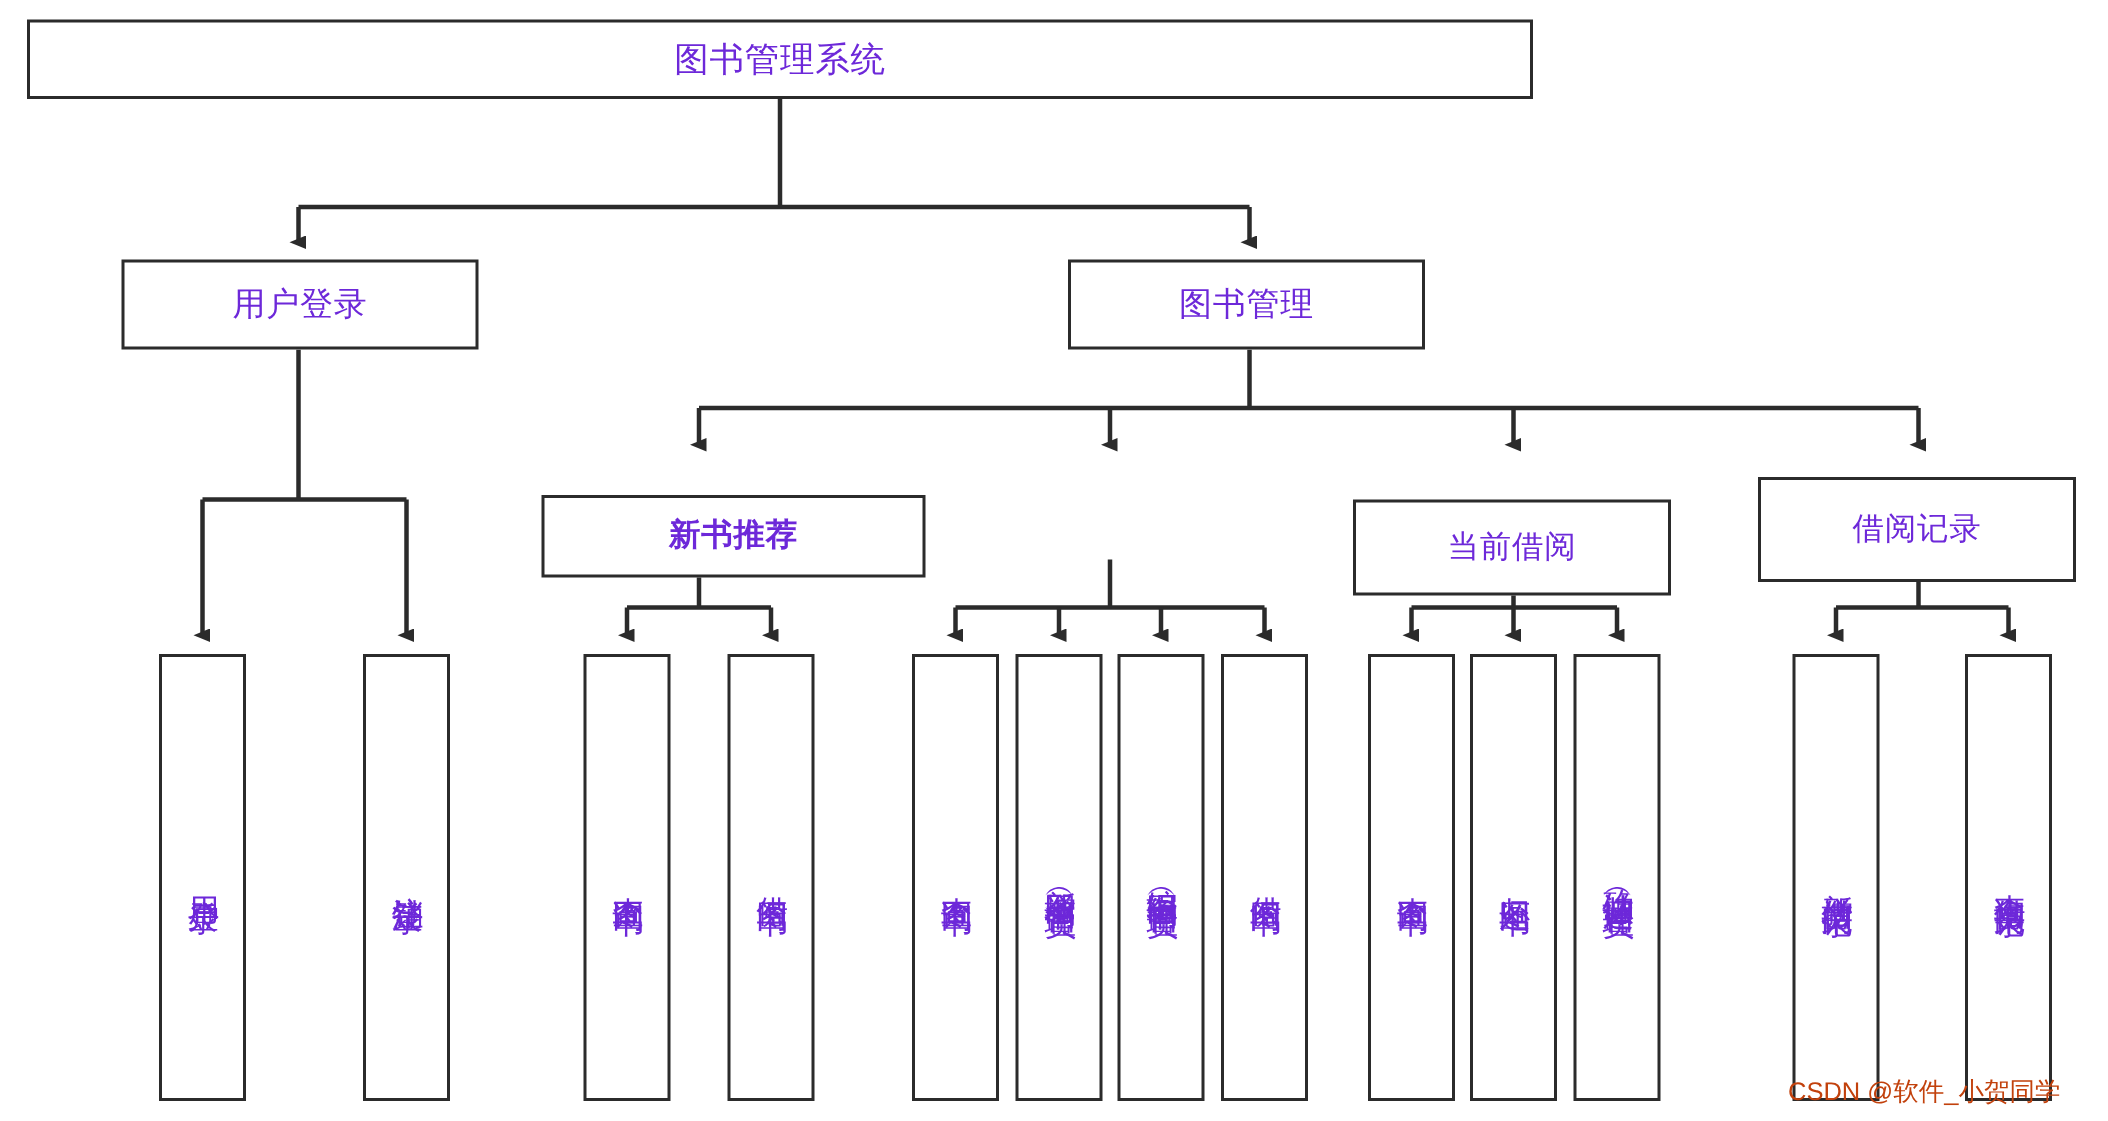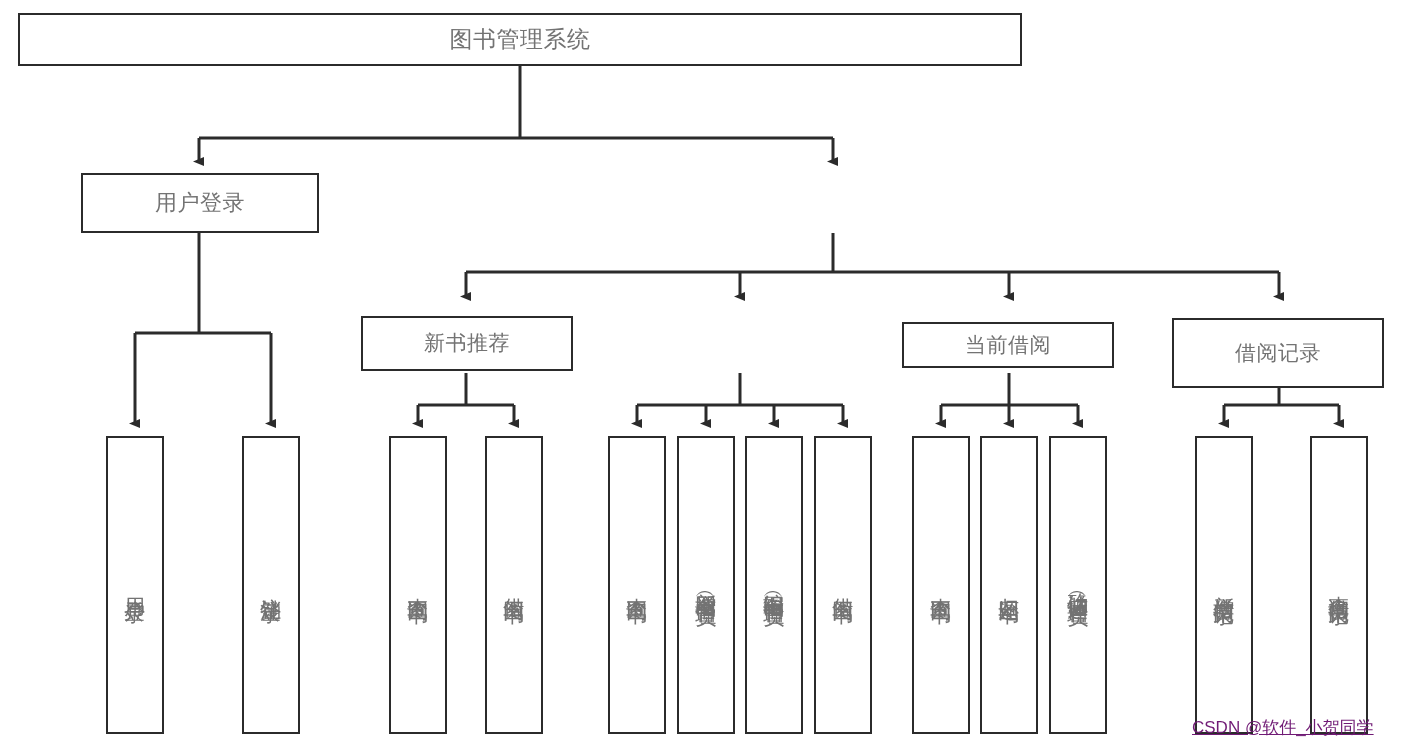--- a/index.html
+++ b/index.html
@@ -28,45 +28,44 @@
     position: absolute;
     box-sizing: border-box;
     background: #ffffff;
     border: 2px solid #2b2b2b;
     display: flex;
     align-items: center;
     justify-content: center;
     overflow: hidden;
   }
   .node-label {
-    color: #737373;
+    color: #6d28d9;
     font-family: "Liberation Sans", "DejaVu Sans", sans-serif;
     text-align: center;
     line-height: 1.18;
     letter-spacing: 0.5px;
   }
   .level0 .node-label { font-size: 23px; }
   .level1 .node-label { font-size: 22px; }
   .level2 .node-label { font-size: 21px; }
   .leaf .node-label {
     font-size: 21px;
     writing-mode: vertical-rl;
     text-orientation: upright;
     line-height: 1.32;
     letter-spacing: 2px;
     white-space: nowrap;
   }
   .watermark {
     position: absolute;
-    color: #701a75;
+    color: #c2410c;
     font-size: 17px;
     font-family: "Liberation Sans", "DejaVu Sans", sans-serif;
     white-space: nowrap;
     pointer-events: none;
-    text-decoration: underline;
   }
 </style>
 </head>
 <body>
 
 <div id="canvas">
 
   <svg class="diagram" viewBox="0 0 1405 747">
     <defs>
       <marker id="arrow" markerWidth="12" markerHeight="12" refX="3" refY="5" orient="auto" markerUnits="userSpaceOnUse">
@@ -117,25 +116,28 @@
     </g>
   </svg>
 
   <div class="node-box level0" style="left:18px; top:13px; width:1004px; height:53px;">
     <span class="node-label">图书管理系统</span>
   </div>
 
   <div class="node-box level1" style="left:81px; top:173px; width:238px; height:60px;">
     <span class="node-label">用户登录</span>
   </div>
+  <div class="node-box level1" style="left:712px; top:173px; width:238px; height:60px;">
+    <span class="node-label">图书管理</span>
+  </div>
 
-  <div class="node-box level2" style="left:361px; top:316px; width:212px; height:55px;">
+  <div class="node-box level2" style="left:361px; top:330px; width:256px; height:55px;font-weight:bold;">
     <span class="node-label">新书推荐</span>
   </div>
-  <div class="node-box level2" style="left:902px; top:322px; width:212px; height:46px;">
+  <div class="node-box level2" style="left:902px; top:333px; width:212px; height:64px;">
     <span class="node-label">当前借阅</span>
   </div>
   <div class="node-box level2" style="left:1172px; top:318px; width:212px; height:70px;">
     <span class="node-label">借阅记录</span>
   </div>
 
   <div class="node-box leaf" style="left:106px; top:436px; width:58px; height:298px;">
     <span class="node-label">用户登录</span>
   </div>
   <div class="node-box leaf" style="left:242px; top:436px; width:58px; height:298px;">

